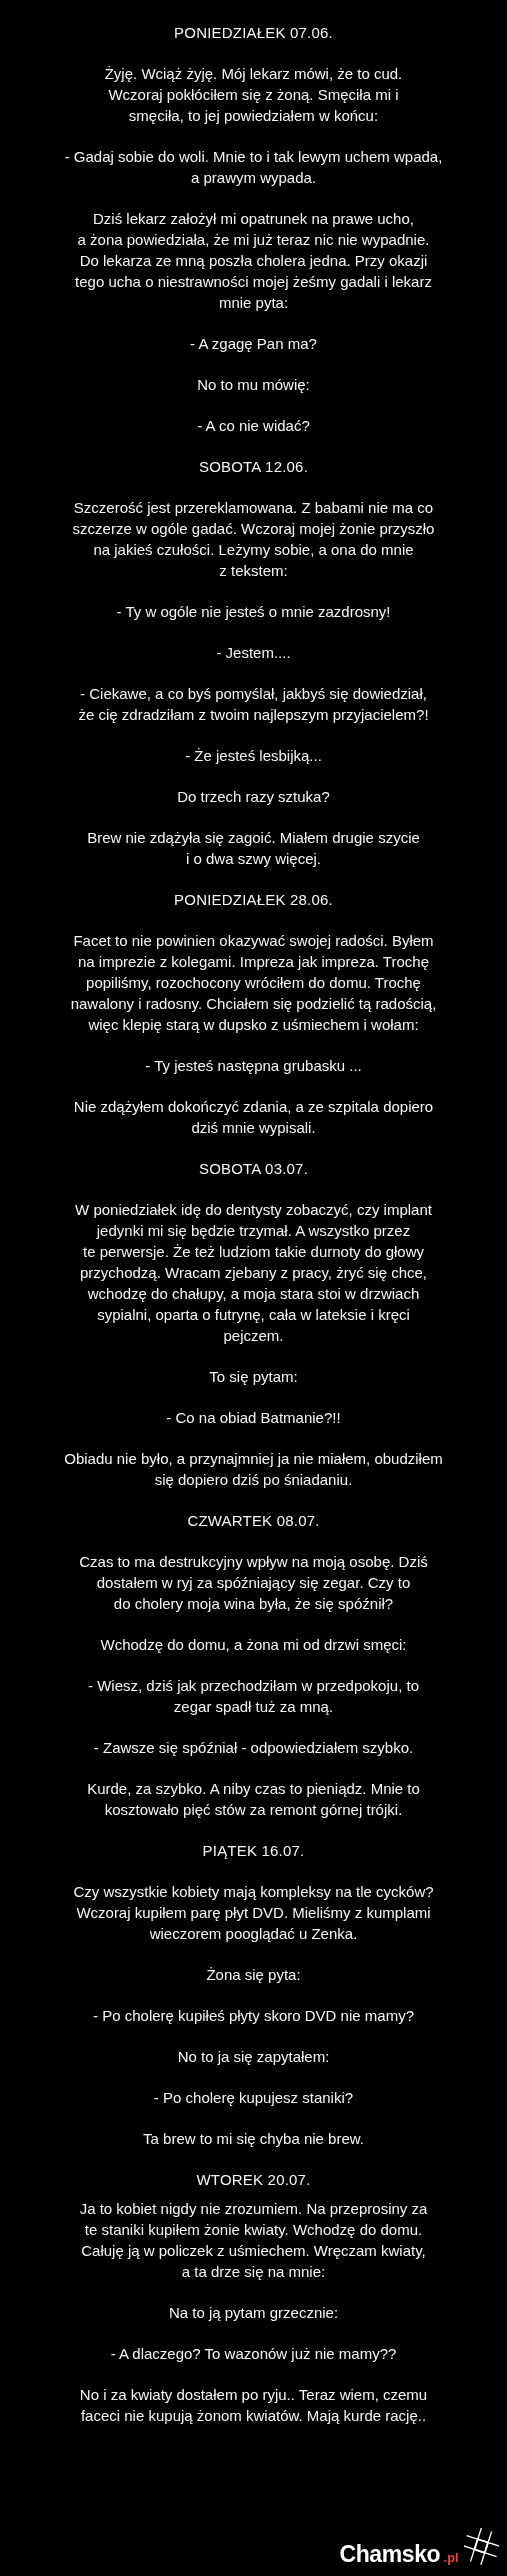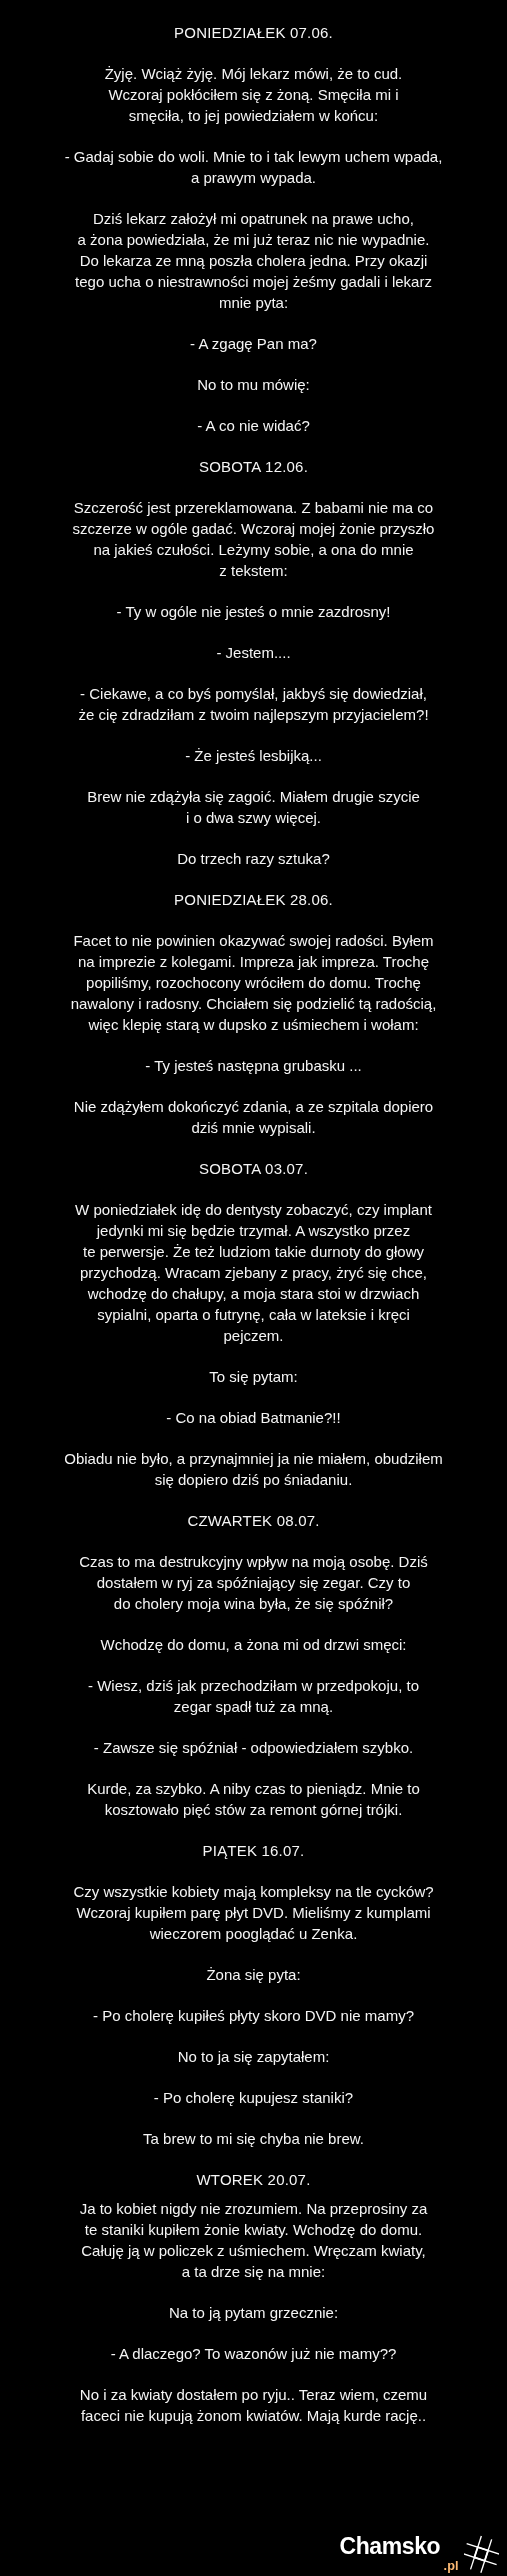--- a/index.html
+++ b/index.html
@@ -27,34 +27,34 @@
   }
   .block.heading {
     letter-spacing: 0.2px;
   }
   .block.tight {
     margin-bottom: 8px;
   }
   .watermark {
     position: absolute;
     right: 8.5px;
-    bottom: 2px;
+    bottom: 10px;
     display: flex;
-    align-items: flex-start;
+    align-items: flex-end;
     gap: 3.4px;
   }
   .brand {
     color: #ffffff;
     font-weight: bold;
     font-size: 23px;
     letter-spacing: -0.4px;
     line-height: 1;
   }
   .brand-suffix {
-    color: #fdba74;
+    color: #ef4444;
     font-weight: bold;
     font-size: 12.7px;
     line-height: 1;
     align-self: flex-end;
     padding-bottom: 1.7px;
   }
   .logo-icon {
     width: 35px;
     height: 39px;
     margin-left: 1.7px;
@@ -81,23 +81,23 @@
     <div class="block heading">SOBOTA 12.06.</div>
     <div class="block paragraph">Szczerość jest przereklamowana. Z babami nie ma co
 szczerze w ogóle gadać. Wczoraj mojej żonie przyszło
 na jakieś czułości. Leżymy sobie, a ona do mnie
 z tekstem:</div>
     <div class="block paragraph">- Ty w ogóle nie jesteś o mnie zazdrosny!</div>
     <div class="block paragraph">- Jestem....</div>
     <div class="block paragraph">- Ciekawe, a co byś pomyślał, jakbyś się dowiedział,
 że cię zdradziłam z twoim najlepszym przyjacielem?!</div>
     <div class="block paragraph">- Że jesteś lesbijką...</div>
+    <div class="block paragraph">Do trzech razy sztuka?</div>
     <div class="block paragraph">Brew nie zdążyła się zagoić. Miałem drugie szycie
 i o dwa szwy więcej.</div>
-    <div class="block paragraph">Do trzech razy sztuka?</div>
     <div class="block heading">PONIEDZIAŁEK 28.06.</div>
     <div class="block paragraph">Facet to nie powinien okazywać swojej radości. Byłem
 na imprezie z kolegami. Impreza jak impreza. Trochę
 popiliśmy, rozochocony wróciłem do domu. Trochę
 nawalony i radosny. Chciałem się podzielić tą radością,
 więc klepię starą w dupsko z uśmiechem i wołam:</div>
     <div class="block paragraph">- Ty jesteś następna grubasku ...</div>
     <div class="block paragraph">Nie zdążyłem dokończyć zdania, a ze szpitala dopiero
 dziś mnie wypisali.</div>
     <div class="block heading">SOBOTA 03.07.</div>

